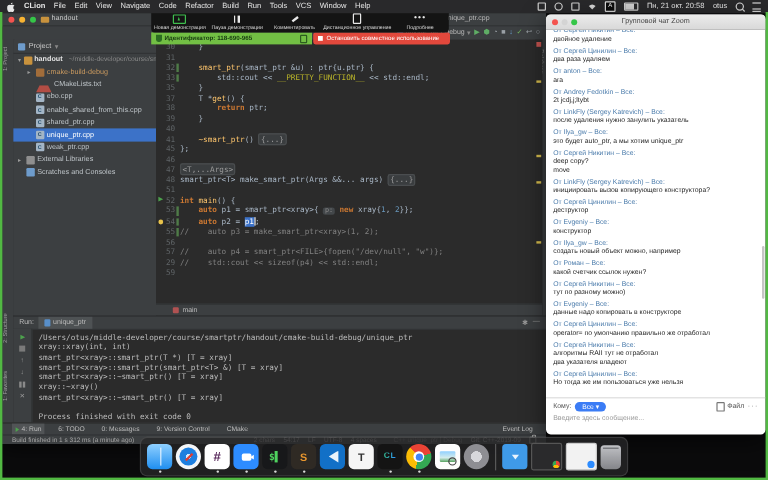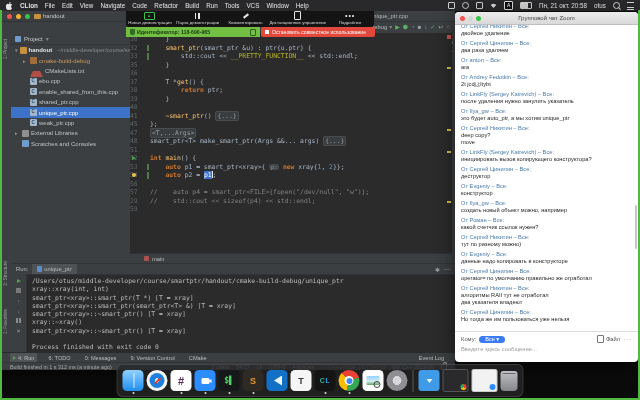--- a/index.html
+++ b/index.html
@@ -90,21 +90,21 @@
   .ti-scratch{background:#6e9ccc;border-radius:50%}
   .trow.sel{background:var(--sel-blue,#3c72c8);color:#fff}
   .trow .path{color:#8a8a8a;margin-left:3px;font-size:5.6px}
   .trow.excl .lbl{color:#c9995f}
   .trow.bold .lbl{font-weight:bold;color:#e3e3e3}
 
   
   .editor{position:absolute;left:128px;top:22px;width:322px;height:230px;background:#2b2b2b;overflow:hidden}
   .code{position:absolute;left:0;top:2px;right:6px;font-size:6.4px;line-height:8.5px}
   .cl{display:flex;white-space:pre}
-  .cl .gut{width:20px;flex:0 0 20px;text-align:left;color:#5f6467;padding-right:4px;box-sizing:border-box;position:relative}
+  .cl .gut{width:20px;flex:0 0 20px;text-align:right;color:#5f6467;padding-right:4px;box-sizing:border-box;position:relative}
   .cl .gut .vcs{position:absolute;right:1px;top:1px;bottom:1px;width:1.6px;background:#4f7b48}
   .cl .gut .runico{position:absolute;left:2px;top:1.5px;width:0;height:0;border-top:2.6px solid transparent;border-bottom:2.6px solid transparent;border-left:4.5px solid #4da24d}
   .cl .gut .bulb{position:absolute;left:2px;top:2px;width:4px;height:4px;border-radius:50%;background:#e8c34b}
   .cl .src{flex:1}
   .p{color:#a9b7c6}.k{color:#cc7832;font-weight:bold}.n{color:#6897bb}.c{color:#808080}
   .f{color:#ffc66d}.m{color:#bbb529}
   .d{color:#9a9a9a;background:#3a3d3f;border:1px solid #4a4d4f;border-radius:2px;padding:0 1px}
   .i{color:#8a8a8a;background:#43474a;border-radius:2px;padding:0 1.5px;font-size:5.6px}
   .hl{background:var(--sel-blue,#3c72c8);color:#fff}
   .caret{display:inline-block;width:1px;height:7px;background:#e8e8e8;vertical-align:-1px}
@@ -374,36 +374,38 @@
           <span class="arr"></span>
           <span class="ticon ti-scratch"></span>
           <span class="lbl">Scratches and Consoles</span>
         </div>
       </div>
   </div>
 
   <div class="editor">
     <div class="code mono" id="code">
         <div class="cl"><span class="gut">30</span><span class="src"><span class="p">    }</span></span></div>
+        <div class="cl"><span class="gut">31</span><span class="src"></span></div>
         <div class="cl"><span class="gut">32<i class="vcs"></i></span><span class="src"><span class="p">    </span><span class="f">smart_ptr</span><span class="p">(smart_ptr &amp;u) : ptr{u.ptr} {</span></span></div>
         <div class="cl"><span class="gut">33<i class="vcs"></i></span><span class="src"><span class="p">        std::cout &lt;&lt; </span><span class="m">__PRETTY_FUNCTION__</span><span class="p"> &lt;&lt; std::endl;</span></span></div>
         <div class="cl"><span class="gut">35</span><span class="src"><span class="p">    }</span></span></div>
-        <div class="cl"><span class="gut">36</span><span class="src"></span></div>
         <div class="cl"><span class="gut">37</span><span class="src"><span class="p">    T *</span><span class="f">get</span><span class="p">() {</span></span></div>
         <div class="cl"><span class="gut">38</span><span class="src"><span class="p">        </span><span class="k">return</span><span class="p"> ptr;</span></span></div>
         <div class="cl"><span class="gut">39</span><span class="src"><span class="p">    }</span></span></div>
         <div class="cl"><span class="gut">40</span><span class="src"></span></div>
         <div class="cl"><span class="gut">41</span><span class="src"><span class="p">    </span><span class="f">~smart_ptr</span><span class="p">() </span><span class="d">{...}</span></span></div>
         <div class="cl"><span class="gut">45</span><span class="src"><span class="p">};</span></span></div>
+        <div class="cl"><span class="gut">46</span><span class="src"></span></div>
         <div class="cl"><span class="gut">47</span><span class="src"><span class="d">&lt;T,...Args&gt;</span></span></div>
         <div class="cl"><span class="gut">48</span><span class="src"><span class="p">smart_ptr&lt;T&gt; make_smart_ptr(</span><span class="p">Args &amp;&amp;... args</span><span class="p">) </span><span class="d">{...}</span></span></div>
         <div class="cl"><span class="gut">51</span><span class="src"></span></div>
         <div class="cl"><span class="gut">52<i class="runico"></i></span><span class="src"><span class="k">int</span><span class="p"> </span><span class="f">main</span><span class="p">() {</span></span></div>
         <div class="cl"><span class="gut">53<i class="vcs"></i></span><span class="src"><span class="p">    </span><span class="k">auto</span><span class="p"> p1 = smart_ptr&lt;xray&gt;{ </span><span class="i">p:</span><span class="p"> </span><span class="k">new</span><span class="p"> xray{</span><span class="n">1</span><span class="p">, </span><span class="n">2</span><span class="p">}};</span></span></div>
         <div class="cl"><span class="gut">54<i class="vcs"></i><i class="bulb"></i></span><span class="src"><span class="p">    </span><span class="k">auto</span><span class="p"> p2 = </span><span class="hl">p1</span><span class="caret"></span><span class="p">;</span></span></div>
+        <div class="cl"><span class="gut">55<i class="vcs"></i></span><span class="src"><span class="c">//    auto p3 = make_smart_ptr&lt;xray&gt;(1, 2);</span></span></div>
         <div class="cl"><span class="gut">56</span><span class="src"></span></div>
         <div class="cl"><span class="gut">57</span><span class="src"><span class="c">//    auto p4 = smart_ptr&lt;FILE&gt;{fopen("/dev/null", "w")};</span></span></div>
         <div class="cl"><span class="gut">29</span><span class="src"><span class="c">//    std::cout &lt;&lt; sizeof(p4) &lt;&lt; std::endl;</span></span></div>
         <div class="cl"><span class="gut">59</span><span class="src"></span></div>
       </div>
     <div class="estripe">
       <i class="err" style="top:2px"></i>
       <i style="top:34px"></i>
       <i style="top:96px"></i>
       <i style="top:118px"></i>

